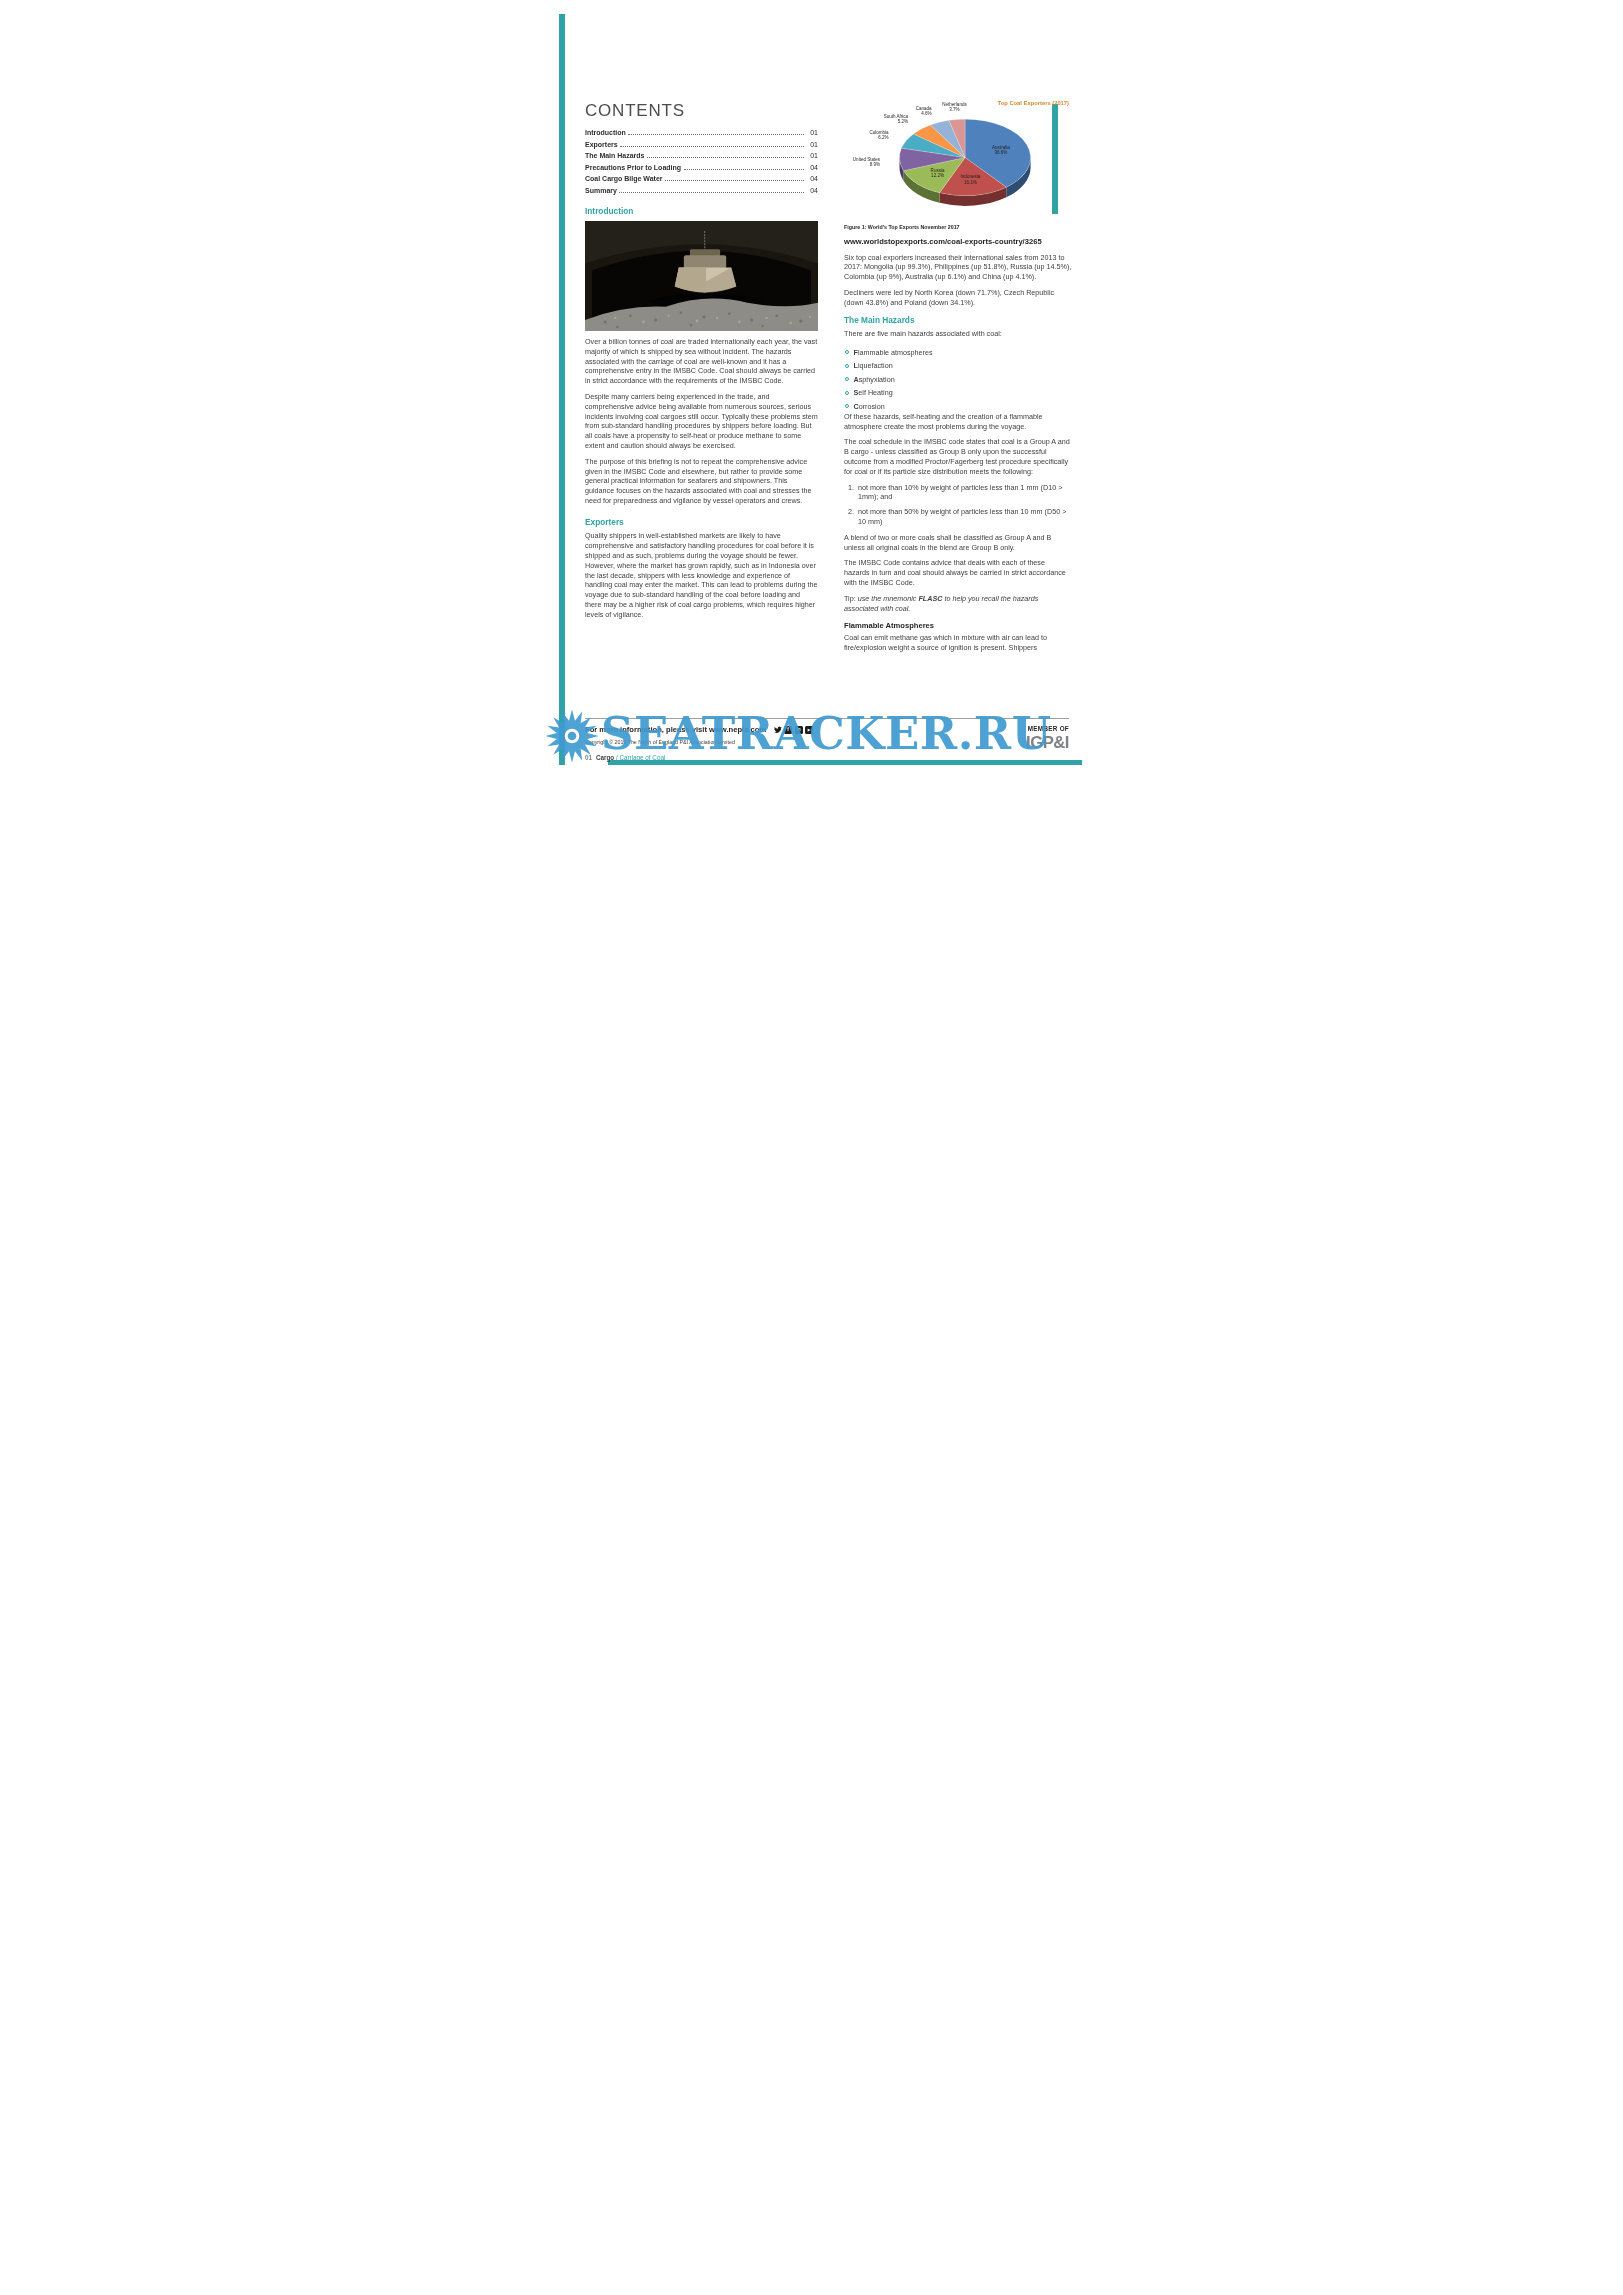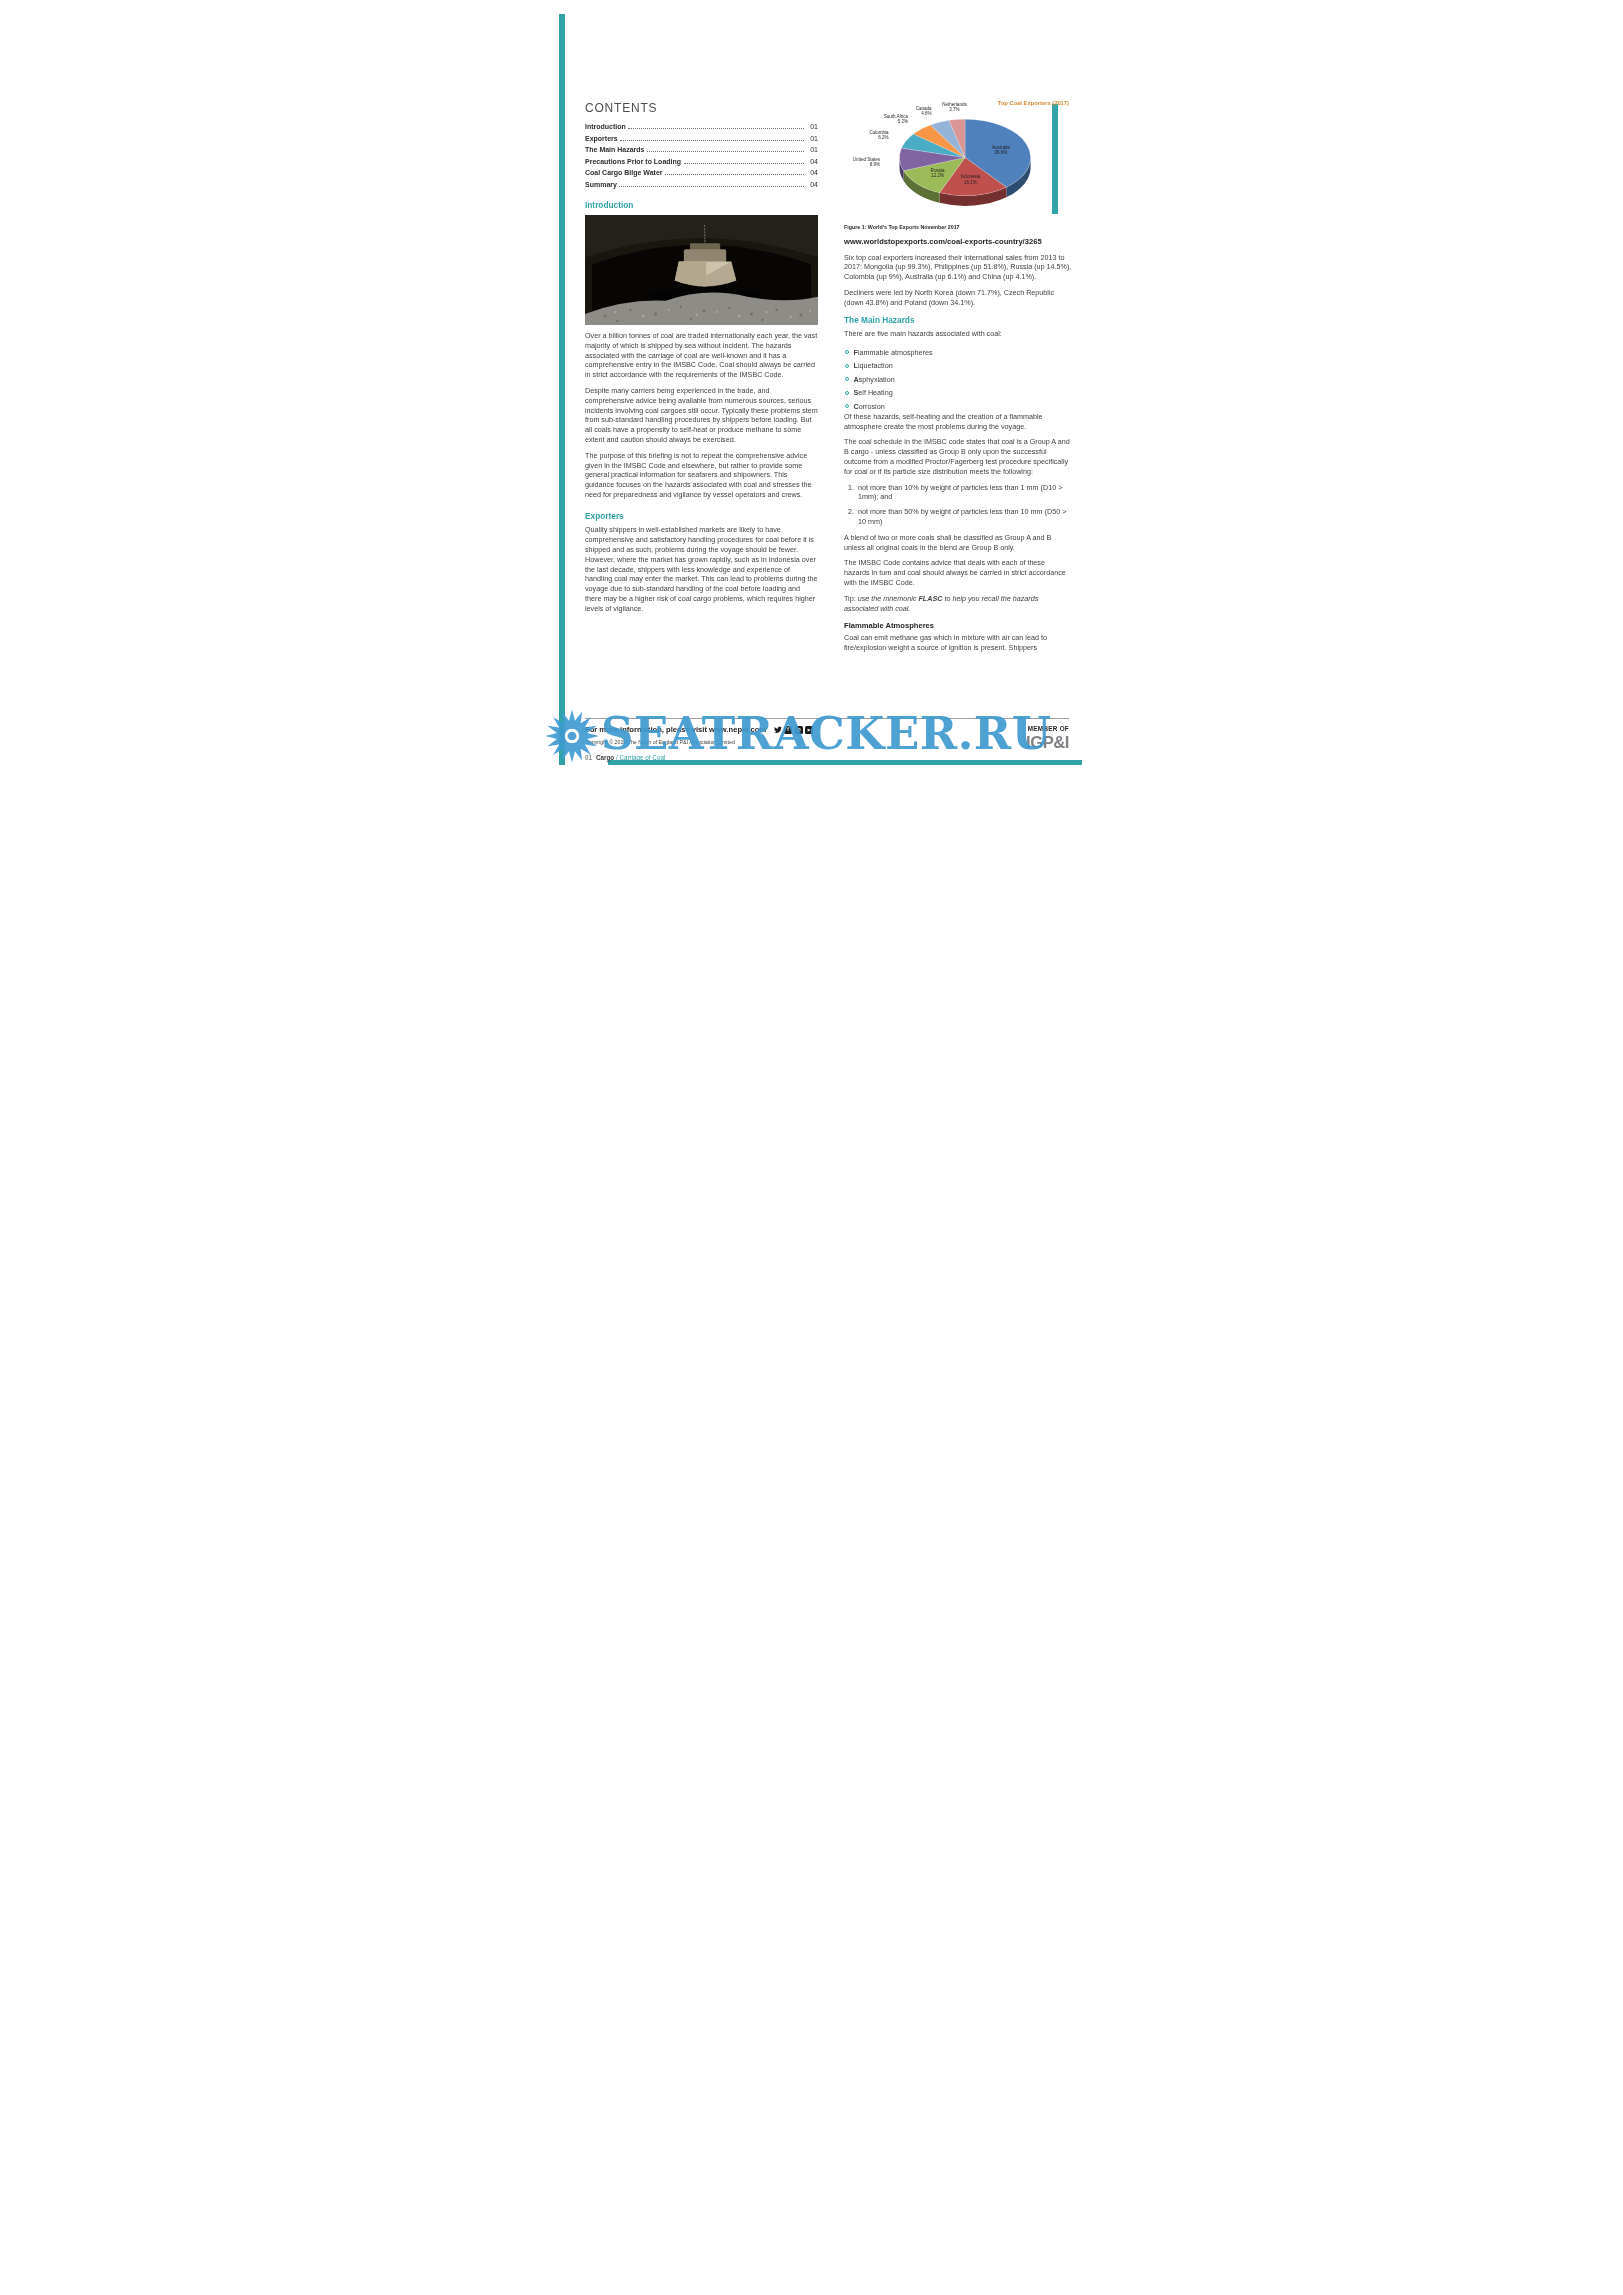--- a/index.html
+++ b/index.html
@@ -17,21 +17,21 @@
 
   .left-bar{position:absolute;left:18px;top:14px;width:6px;height:751px;background:var(--teal);}
   .bottom-bar{position:absolute;left:67px;right:0;bottom:0;height:5px;background:var(--teal);}
   .chart-accent{position:absolute;left:511px;top:104px;width:5.6px;height:110px;background:var(--teal);}
 
   .title{position:absolute;left:42px;top:24px;margin:0;font-size:45px;font-weight:300;letter-spacing:-1px;color:var(--text);}
 
   .col-left{position:absolute;left:44px;top:101px;width:233px;}
   .col-right{position:absolute;left:303px;top:98px;width:228px;}
 
-  .contents-h{margin:0 0 8px 0;font-size:12px;font-weight:400;letter-spacing:0.8px;color:#4d4d4f;}
+  .contents-h{margin:0 0 8px 0;font-size:17px;font-weight:400;letter-spacing:0.8px;color:#4d4d4f;}
   .toc-row{display:flex;align-items:baseline;margin-bottom:4px;font-size:7px;cursor:pointer;}
   .toc-label{font-weight:bold;color:#2e2d2f;white-space:nowrap;}
   .toc-dots{flex:1;border-bottom:1px dotted #6d6e71;margin:0 2.5px 1.5px 2.5px;height:0.5px;}
   .toc-page{width:12px;text-align:right;color:#2e2d2f;}
 
   .teal-h{margin:11px 0 4.5px 0;font-size:8.3px;font-weight:bold;color:var(--teal);}
   .col-left .teal-h:first-of-type{margin-top:12px;}
 
   .photo{width:233px;height:110px;margin:1px 0 6.6px 0;display:block;}
 

